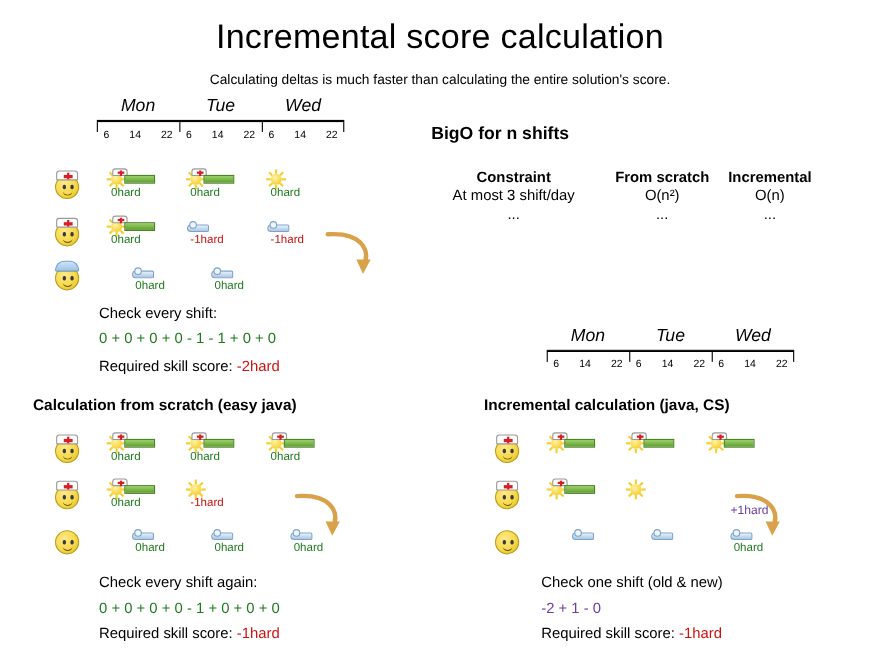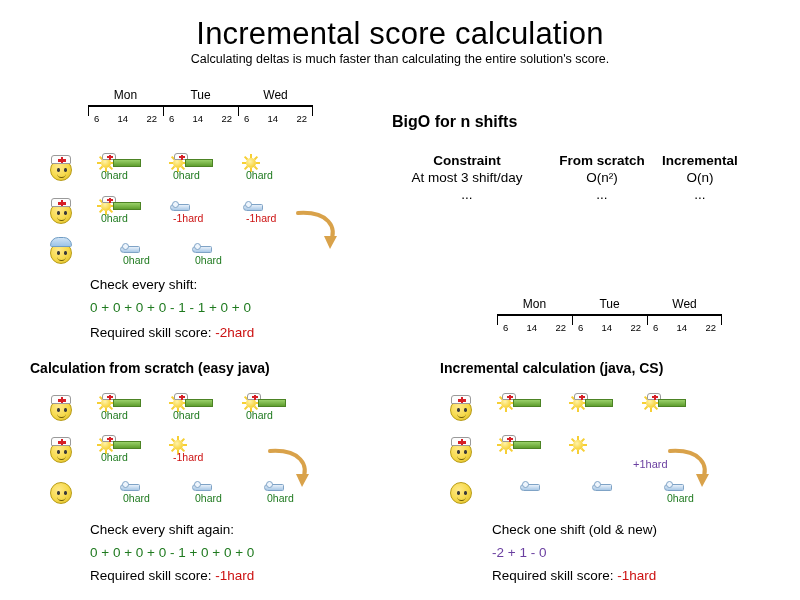--- a/index.html
+++ b/index.html
@@ -18,32 +18,33 @@
   
   .title {
     text-align: center;
     font-size: 31px;
     margin-top: 16px;
     letter-spacing: 0.2px;
   }
   .subtitle {
     text-align: center;
     font-size: 12.5px;
-    margin-top: 0;
+    margin-top: 13px;
   }
   
   .daygrid {
     position: absolute;
   }
   .daygrid .labels {
     display: flex;
   }
   .daygrid .daylabel {
-    font-size: 12px;
+    font-size: 16px;
     text-align: center;
+    font-style: italic;
   }
   .daygrid .axis {
     border-top: 1px solid #000;
     border-bottom: 1px solid #000;
     height: 0px;
     margin-top: 3px;
     position: relative;
   }
   .daygrid .axisline {
     position: relative;
@@ -733,21 +734,21 @@
       <div class="ray" style="transform:rotate(45deg)"></div>
     <div class="ray" style="transform:rotate(90deg)"></div>
       <div class="ray" style="transform:rotate(135deg)"></div>
     <div class="ray" style="transform:rotate(180deg)"></div>
       <div class="ray" style="transform:rotate(225deg)"></div>
     <div class="ray" style="transform:rotate(270deg)"></div>
       <div class="ray" style="transform:rotate(315deg)"></div>
   </div>
 </div>
 
-<div class="tline purple" style="left:633px; top:458px; font-size:11px;">+1hard</div>
+<div class="tline purple" style="left:664px; top:458px; font-size:11px;">+1hard</div>
 
 <div class="shift" style="left:520px; top:478px;">
   <div class="bed">
       <div class="pillowbody"></div>
       <div class="head"></div>
     </div>
 </div>
 <div class="shift" style="left:592px; top:478px;">
   <div class="bed">
       <div class="pillowbody"></div>

